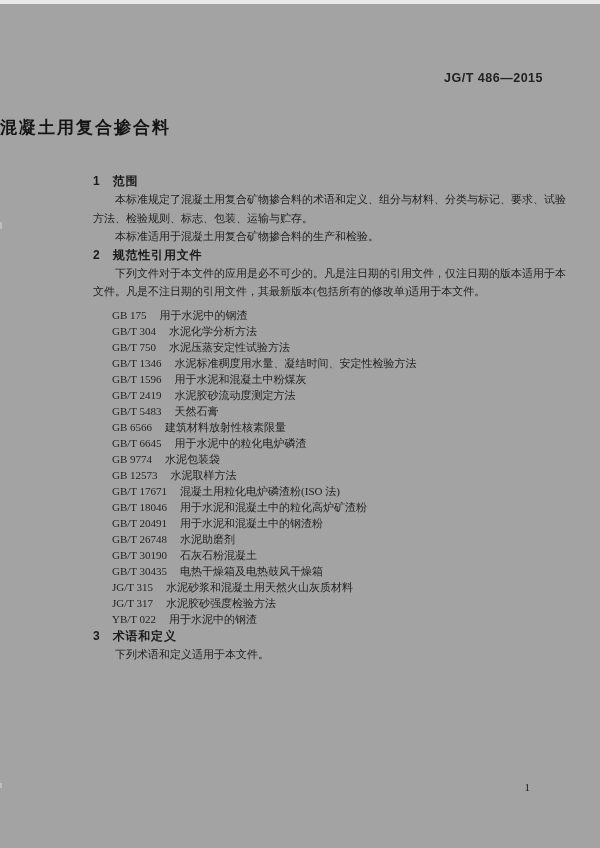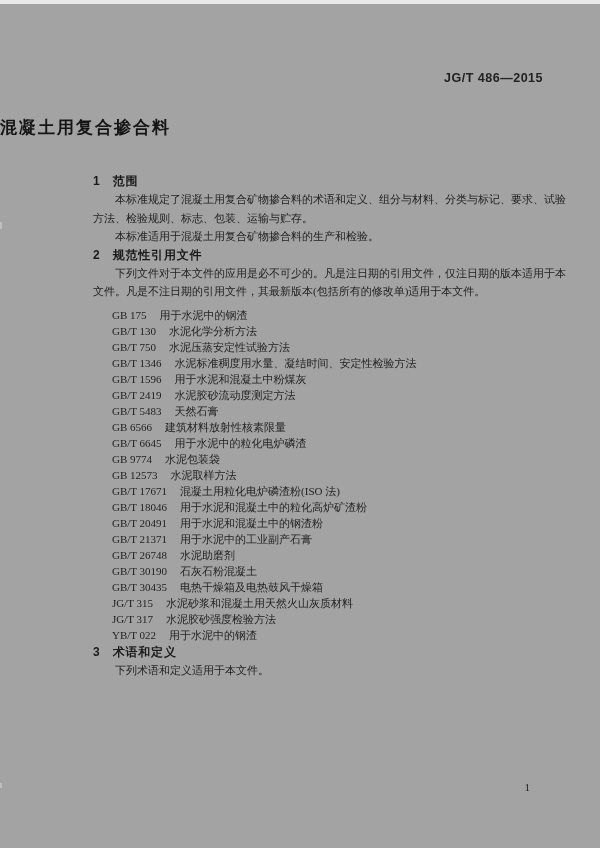--- a/index.html
+++ b/index.html
@@ -86,34 +86,33 @@
     <p class="body gap-a">本标准规定了混凝土用复合矿物掺合料的术语和定义、组分与材料、分类与标记、要求、试验方法、检验规则、标志、包装、运输与贮存。</p>
     <p class="body">本标准适用于混凝土用复合矿物掺合料的生产和检验。</p>
 
     <h2 class="section gap-b">
       <span class="sec-num">2</span><span>规范性引用文件</span>
     </h2>
     <p class="body gap-c">下列文件对于本文件的应用是必不可少的。凡是注日期的引用文件，仅注日期的版本适用于本文件。凡是不注日期的引用文件，其最新版本(包括所有的修改单)适用于本文件。</p>
 
     <div class="refs">
       <div class="ref"><span class="ref-code">GB 175</span><span>用于水泥中的钢渣</span></div>
-      <div class="ref"><span class="ref-code">GB/T 130</span><span>水泥化学分析方法</span></div>
+      <div class="ref"><span class="ref-code">GB/T 304</span><span>水泥化学分析方法</span></div>
       <div class="ref"><span class="ref-code">GB/T 750</span><span>水泥压蒸安定性试验方法</span></div>
       <div class="ref"><span class="ref-code">GB/T 1346</span><span>水泥标准稠度用水量、凝结时间、安定性检验方法</span></div>
       <div class="ref"><span class="ref-code">GB/T 1596</span><span>用于水泥和混凝土中粉煤灰</span></div>
       <div class="ref"><span class="ref-code">GB/T 2419</span><span>水泥胶砂流动度测定方法</span></div>
       <div class="ref"><span class="ref-code">GB/T 5483</span><span>天然石膏</span></div>
       <div class="ref"><span class="ref-code">GB 6566</span><span>建筑材料放射性核素限量</span></div>
       <div class="ref"><span class="ref-code">GB/T 6645</span><span>用于水泥中的粒化电炉磷渣</span></div>
       <div class="ref"><span class="ref-code">GB 9774</span><span>水泥包装袋</span></div>
       <div class="ref"><span class="ref-code">GB 12573</span><span>水泥取样方法</span></div>
       <div class="ref"><span class="ref-code">GB/T 17671</span><span>混凝土用粒化电炉磷渣粉(ISO 法)</span></div>
       <div class="ref"><span class="ref-code">GB/T 18046</span><span>用于水泥和混凝土中的粒化高炉矿渣粉</span></div>
       <div class="ref"><span class="ref-code">GB/T 20491</span><span>用于水泥和混凝土中的钢渣粉</span></div>
-      <div class="ref"><span class="ref-code">GB/T 21371</span><span>用于水泥中的工业副产石膏</span></div>
       <div class="ref"><span class="ref-code">GB/T 26748</span><span>水泥助磨剂</span></div>
       <div class="ref"><span class="ref-code">GB/T 30190</span><span>石灰石粉混凝土</span></div>
       <div class="ref"><span class="ref-code">GB/T 30435</span><span>电热干燥箱及电热鼓风干燥箱</span></div>
       <div class="ref"><span class="ref-code">JG/T 315</span><span>水泥砂浆和混凝土用天然火山灰质材料</span></div>
       <div class="ref"><span class="ref-code">JG/T 317</span><span>水泥胶砂强度检验方法</span></div>
       <div class="ref"><span class="ref-code">YB/T 022</span><span>用于水泥中的钢渣</span></div>
     </div>
 
     <h2 class="section gap-d">
       <span class="sec-num">3</span><span>术语和定义</span>

